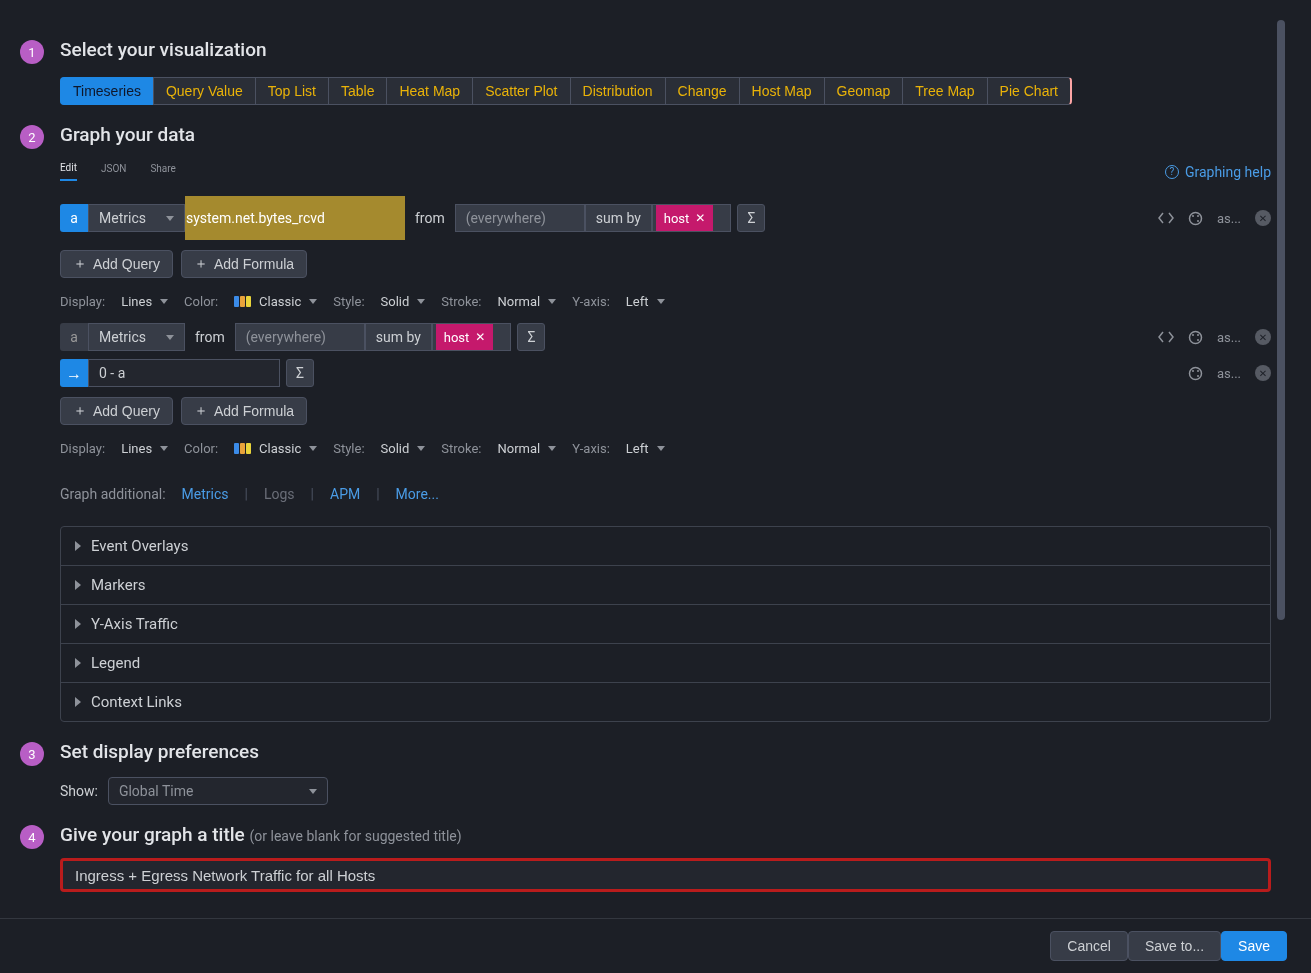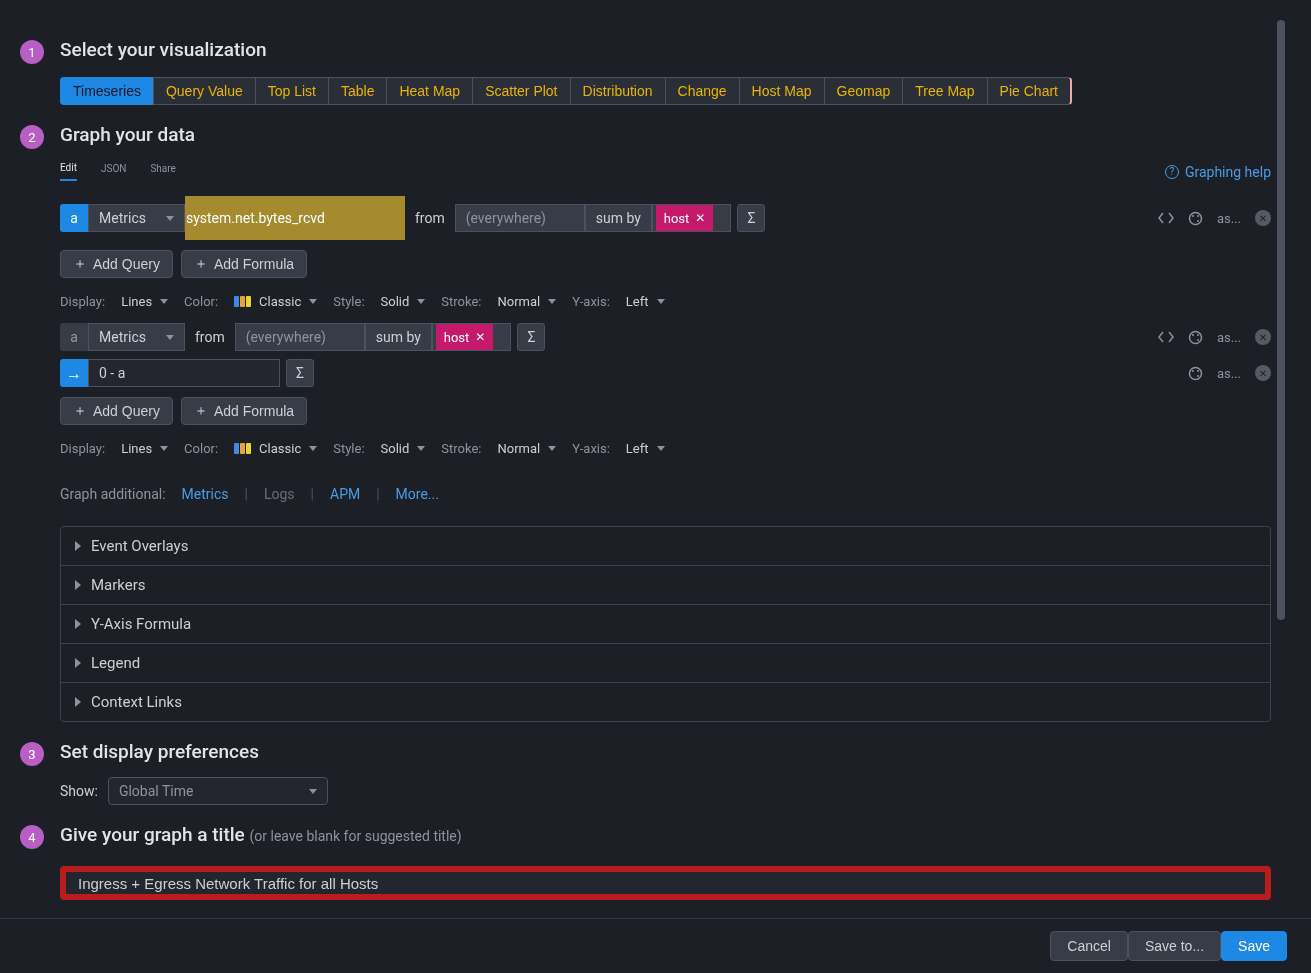--- a/index.html
+++ b/index.html
@@ -101,23 +101,23 @@
 
 .accordion { margin-top: 24px; border: 1px solid #3d424d; border-radius: 4px; }
 .acc-item { border-bottom: 1px solid #3d424d; padding: 10px 14px; display: flex; align-items: center; gap: 10px; cursor: pointer; font-size: 15px; }
 .acc-item:last-child { border-bottom: none; }
 .chevron-r { border-top: 5px solid transparent; border-bottom: 5px solid transparent; border-left: 6px solid #8e929a; }
 
 .show-row { display: flex; align-items: center; gap: 10px; margin-top: 14px; font-size: 14px; }
 .show-select { background: #23262e; border: 1px solid #4b5161; border-radius: 4px; height: 28px; width: 220px; display: flex; align-items: center; justify-content: space-between; padding: 0 10px; color: #8e929a; }
 
 .title-input {
-  width: 100%; background: #23262e; border: 6px solid #b91c1c;
+  width: 100%; background: #23262e; border: 3px solid #b91c1c;
   border-radius: 4px; height: 34px; padding: 0 12px; color: #cdd0d4;
-  font-size: 15px; margin-top: 20px;
+  font-size: 15px; margin-top: 12px;
 }
 
 .footer {
   position: absolute; bottom: 0; left: 0; right: 0;
   background: #1c1f26; border-top: 1px solid #33373f;
   padding: 12px 24px; display: flex; justify-content: flex-end; 
 }
 .footer button {
   background: #373c47; border: 1px solid #4b5161; color: #cdd0d4;
   padding: 6px 16px; border-radius: 4px; font-size: 14px; cursor: pointer;
@@ -365,21 +365,21 @@
         <div class="acc-item">
             <span class="chevron-r"></span>
             <span>Event Overlays</span>
           </div>
         <div class="acc-item">
             <span class="chevron-r"></span>
             <span>Markers</span>
           </div>
         <div class="acc-item">
             <span class="chevron-r"></span>
-            <span>Y-Axis Formula</span>
+            <span>Y-Axis Traffic</span>
           </div>
         <div class="acc-item">
             <span class="chevron-r"></span>
             <span>Legend</span>
           </div>
         <div class="acc-item">
             <span class="chevron-r"></span>
             <span>Context Links</span>
           </div>
       </div>

